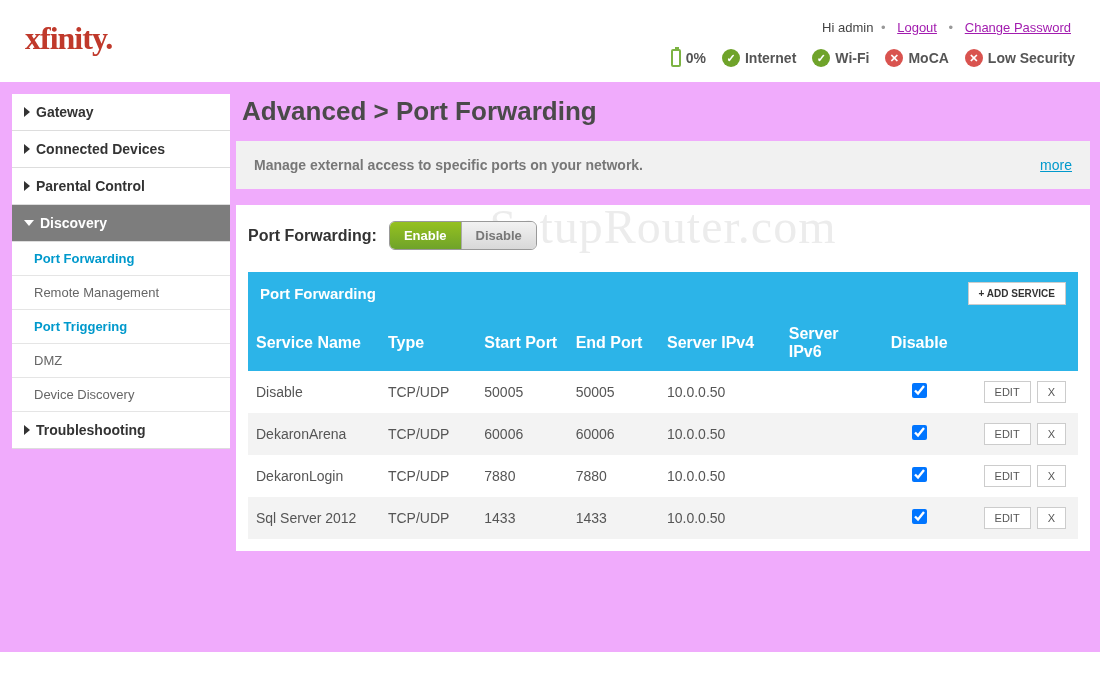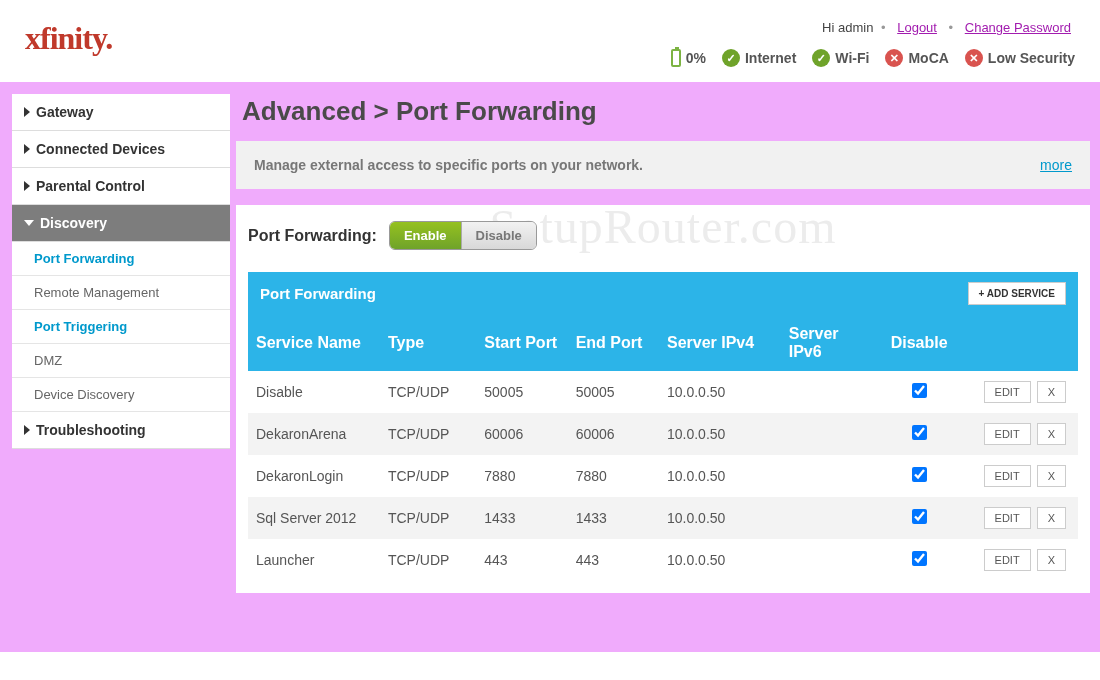--- a/index.html
+++ b/index.html
@@ -206,28 +206,18 @@
               <tr>
                 <td class="col-name">Sql Server 2012</td>
                 <td class="col-type">TCP/UDP</td>
                 <td class="col-sport">1433</td>
                 <td class="col-eport">1433</td>
                 <td class="col-ipv4">10.0.0.50</td>
                 <td class="col-ipv6"></td>
                 <td class="col-active"><input type="checkbox" checked="" style=""></td>
                 <td class="col-actions"><button class="small-btn">EDIT</button><button class="small-btn">X</button></td>
               </tr>
-              <tr>
-                <td class="col-name">Launcher</td>
-                <td class="col-type">TCP/UDP</td>
-                <td class="col-sport">443</td>
-                <td class="col-eport">443</td>
-                <td class="col-ipv4">10.0.0.50</td>
-                <td class="col-ipv6"></td>
-                <td class="col-active"><input type="checkbox" checked="" style=""></td>
-                <td class="col-actions"><button class="small-btn">EDIT</button><button class="small-btn">X</button></td>
-              </tr>
             </tbody>
         </table>
       </div>
     </div>
   </div>
 </div>
 
 </body></html>

